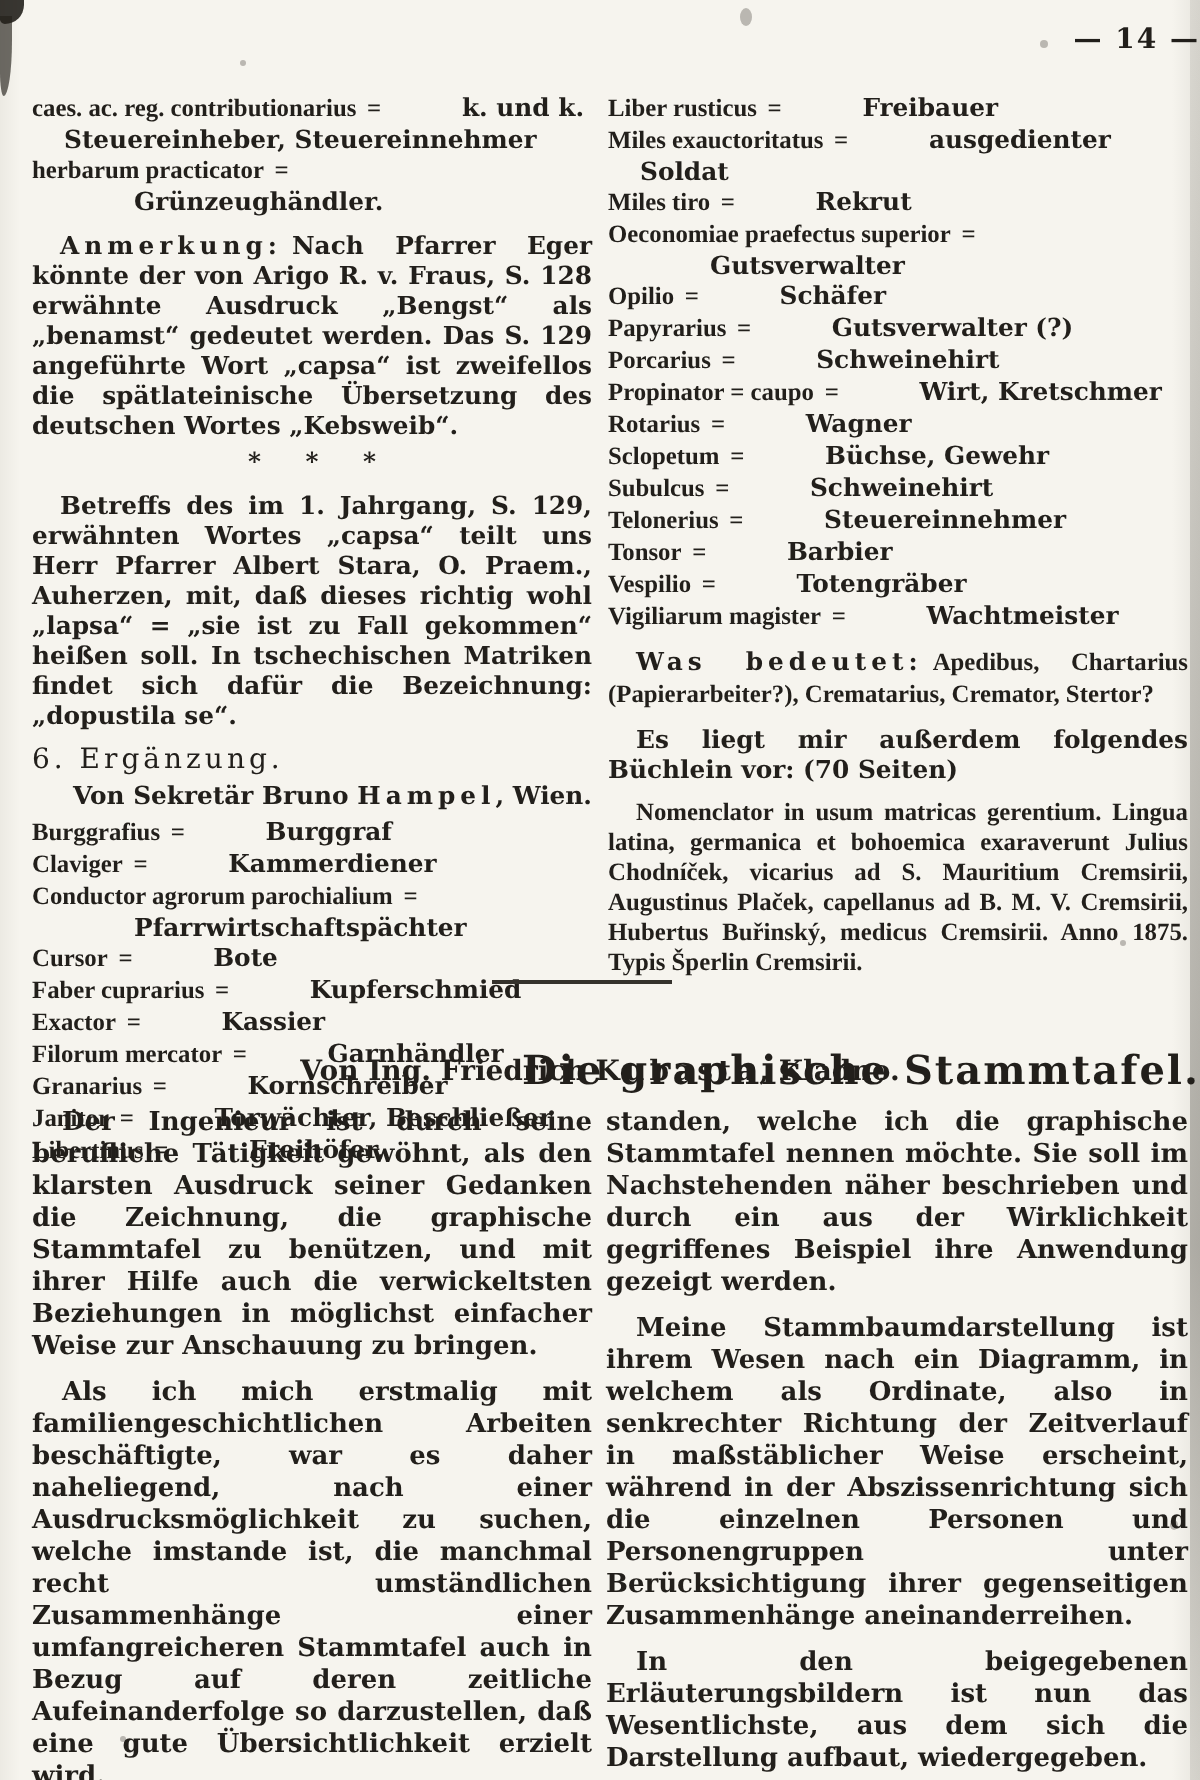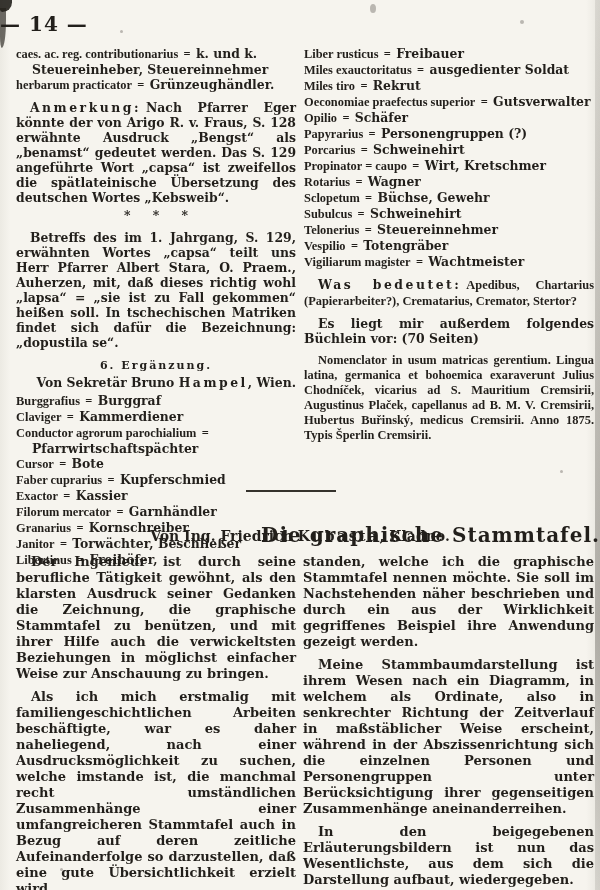--- a/index.html
+++ b/index.html
@@ -17,34 +17,34 @@
       linear-gradient(90deg, #eceae3 0px, #f6f4ee 10px, #f6f4ee 586px, #e7e5de 600px),
       #f6f4ee;
   }
   
   .smudge-a { position:absolute; left:0; top:0; width:12px; height:12px; background:#16140f; opacity:.85; border-radius:0 0 80% 20%; }
   .smudge-b { position:absolute; left:0; top:8px; width:6px; height:40px; background:#23201a; opacity:.65; border-radius:0 0 70% 30%; }
   .speck { position:absolute; background:#4a463f; border-radius:50%; opacity:.35; }
   .edge-right { position:absolute; right:0; top:0; width:5px; height:100%;
     background:linear-gradient(180deg, rgba(58,55,48,.10), rgba(58,55,48,.34) 70%, rgba(58,55,48,.12)); }
   
-  .pagenum { position:absolute; top:12px; left:0; width:100%; text-align:left;
-    font-size:20px; font-weight:bold; letter-spacing:1px; }
+  .pagenum { position:absolute; top:12px; left:0; width:100%; text-align:right;
+    font-size:14px; font-weight:bold; letter-spacing:1px; }
   
   .col { position:absolute; top:46px; font-size:12.4px; line-height:15px; text-align:justify; }
   .colL { left:16px;  width:280px; }
   .colR { left:304px; width:290px; }
   .entry { padding-left:16px; text-indent:-16px; text-align:left; font-weight:bold; }
   .lat { font-family:"Liberation Serif", serif; font-weight:bold; }
   .eqs { font-family:"Liberation Serif", serif; font-weight:bold; padding:0 1px; }
-  .ger { font-family:"DejaVu Serif", serif; font-weight:bold; }
+  .ger { font-family:"DejaVu Serif", serif; font-weight:bold;margin-left:35px; }
   .para { text-indent:14px; margin:7px 0 0 0; font-weight:bold; }
   .lbl { letter-spacing:2.5px; margin-right:5px; }
   .stars { text-align:center; word-spacing:18px; font-weight:bold; margin:3px 0 0 0; }
-  .h-erg { text-align:center; font-weight:bold; letter-spacing:2px; font-size:11px; margin:8px 0 0 0; }
+  .h-erg { text-align:left; font-weight:normal; letter-spacing:2px; font-size:14px; margin:8px 0 0 0; }
   .byline-sm { text-align:right; font-weight:bold; margin:2px 0 3px 0; }
   .sperr { letter-spacing:2.5px; }
   
   .rule { position:absolute; top:490px; left:246px; width:90px; height:2px; background:#35322c; }
   .article-title { position:absolute; top:499px; left:0; width:100%; text-align:right;
     font-size:20px; font-weight:bold; letter-spacing:1px;margin-top:24px; }
   .article-byline { position:absolute; top:528px; left:0; width:100%; text-align:center;
     font-size:14px; font-weight:bold; }
   .acol { position:absolute; top:554px; font-size:13px; line-height:16px; text-align:justify; }
   .acolL { left:16px;  width:280px; }
@@ -168,21 +168,21 @@
       <span class="ger">Gutsverwalter</span>
     </div>
     <div class="entry">
       <span class="lat">Opilio</span>
       <span class="eqs">=</span>
       <span class="ger">Schäfer</span>
     </div>
     <div class="entry">
       <span class="lat">Papyrarius</span>
       <span class="eqs">=</span>
-      <span class="ger">Personengruppen (?)</span>
+      <span class="ger">Gutsverwalter (?)</span>
     </div>
     <div class="entry">
       <span class="lat">Porcarius</span>
       <span class="eqs">=</span>
       <span class="ger">Schweinehirt</span>
     </div>
     <div class="entry">
       <span class="lat">Propinator = caupo</span>
       <span class="eqs">=</span>
       <span class="ger">Wirt, Kretschmer</span>
@@ -199,20 +199,25 @@
     </div>
     <div class="entry">
       <span class="lat">Subulcus</span>
       <span class="eqs">=</span>
       <span class="ger">Schweinehirt</span>
     </div>
     <div class="entry">
       <span class="lat">Telonerius</span>
       <span class="eqs">=</span>
       <span class="ger">Steuereinnehmer</span>
+    </div>
+    <div class="entry">
+      <span class="lat">Tonsor</span>
+      <span class="eqs">=</span>
+      <span class="ger">Barbier</span>
     </div>
     <div class="entry">
       <span class="lat">Vespilio</span>
       <span class="eqs">=</span>
       <span class="ger">Totengräber</span>
     </div>
     <div class="entry">
       <span class="lat">Vigiliarum magister</span>
       <span class="eqs">=</span>
       <span class="ger">Wachtmeister</span>

